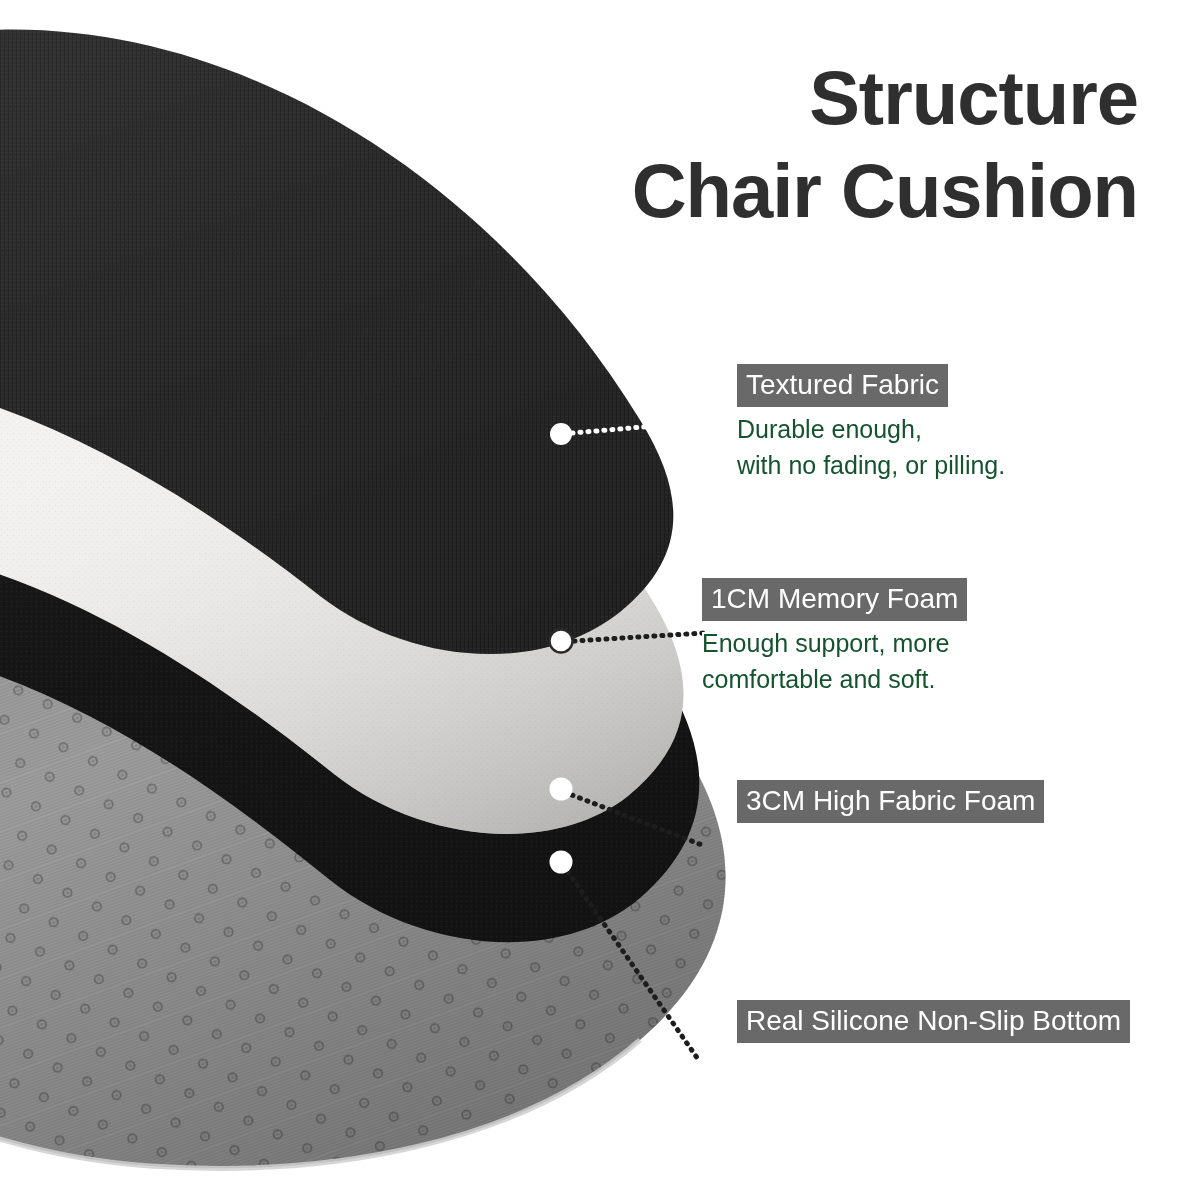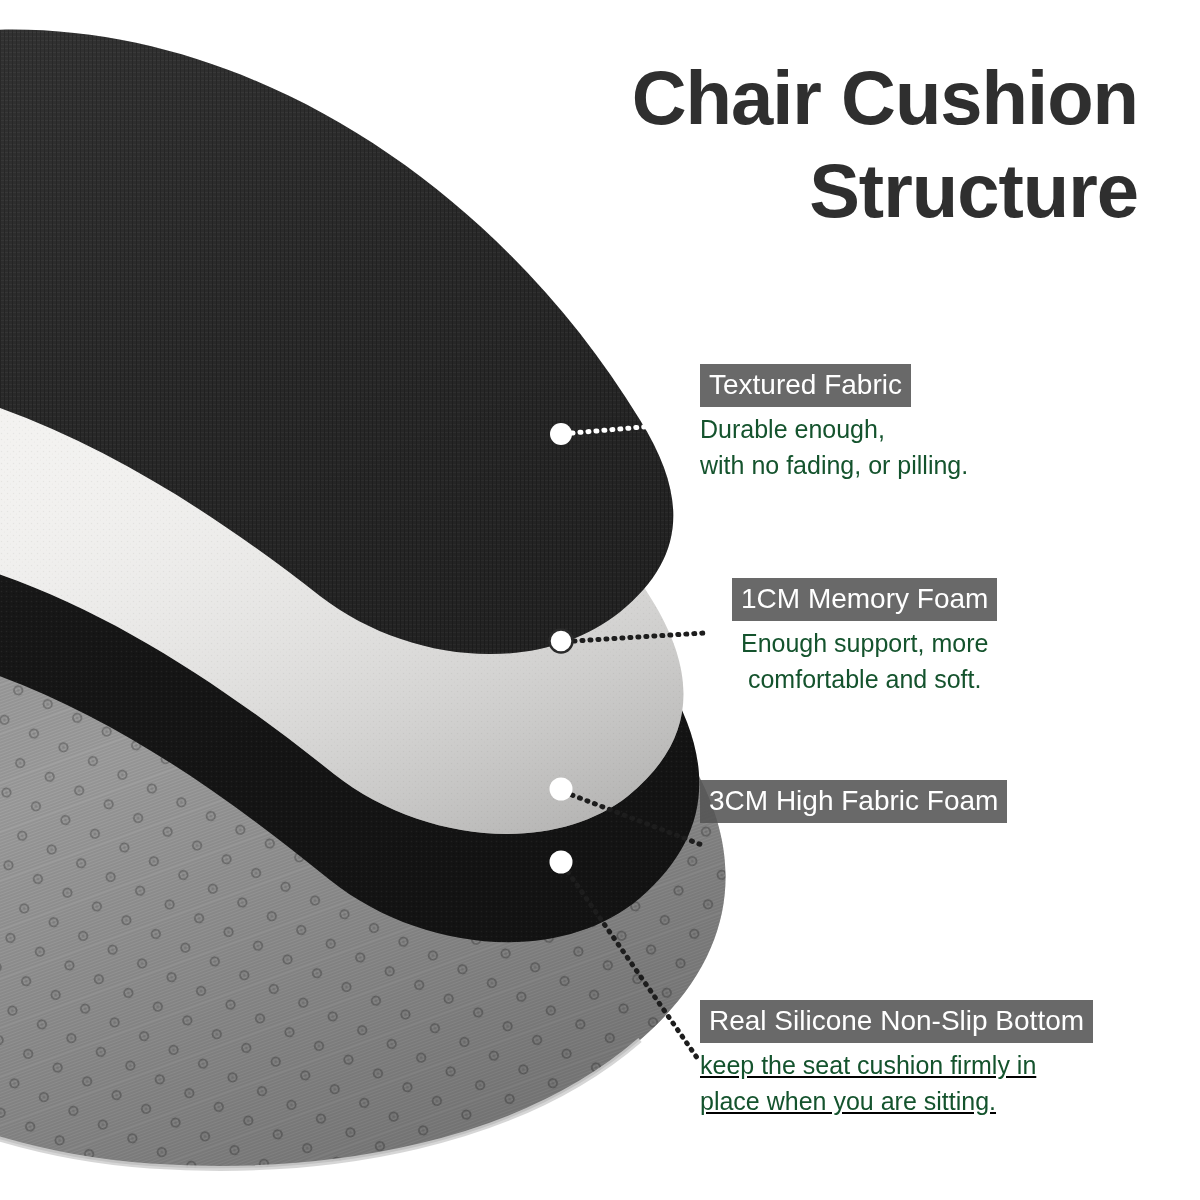--- a/index.html
+++ b/index.html
@@ -41,20 +41,21 @@
     line-height: 1.22;
     letter-spacing: -1px;
     color: #2f2f2f;
     white-space: nowrap;
   }
 
   
   .callout {
     position: absolute;
     z-index: 25;
+    margin-left: 37px;
   }
   .callout-header {
     display: inline-block;
     background: rgba(84,84,84,0.88);
     color: #ffffff;
     font-family: "Liberation Sans", sans-serif;
     font-size: 28px;
     font-weight: normal;
     line-height: 1.0;
     padding: 7px 9px 8px 9px;
@@ -226,39 +227,37 @@
     <circle cx="561" cy="641" r="11.5" fill="#ffffff" stroke="#2a2a2a" stroke-width="2.4"></circle>
 
     <line x1="572" y1="795" x2="702" y2="845" stroke="#1d1d1d" stroke-width="5" stroke-linecap="round" stroke-dasharray="1 7"></line>
     <circle cx="561" cy="789" r="11.5" fill="#ffffff"></circle>
 
     <line x1="568" y1="872" x2="700" y2="1062" stroke="#1d1d1d" stroke-width="5" stroke-linecap="round" stroke-dasharray="1 7"></line>
     <circle cx="561" cy="862" r="11.5" fill="#ffffff"></circle>
   </svg>
 
   <div id="title-block">
+    <span class="title-line">Structure</span>
     <span class="title-line">Chair Cushion</span>
-    <span class="title-line">Structure</span>
   </div>
 
   <div class="callout" style="left:700px; top:364px;">
     <div class="callout-header">Textured Fabric</div>
     <div class="callout-body">Durable enough,
 with no fading, or pilling.</div>
   </div>
 
-  <div class="callout" style="left:732px; top:578px;text-align:center;">
+  <div class="callout" style="left:665px; top:578px;">
     <div class="callout-header">1CM Memory Foam</div>
     <div class="callout-body">Enough support, more
 comfortable and soft.</div>
   </div>
 
   <div class="callout" style="left:700px; top:780px;">
     <div class="callout-header">3CM High Fabric Foam</div>
   </div>
 
   <div class="callout" style="left:700px; top:1000px;text-decoration:underline;">
     <div class="callout-header">Real Silicone Non-Slip Bottom</div>
-    <div class="callout-body">keep the seat cushion firmly in
-place when you are sitting.</div>
   </div>
 
 </div>
 
 </body></html>

